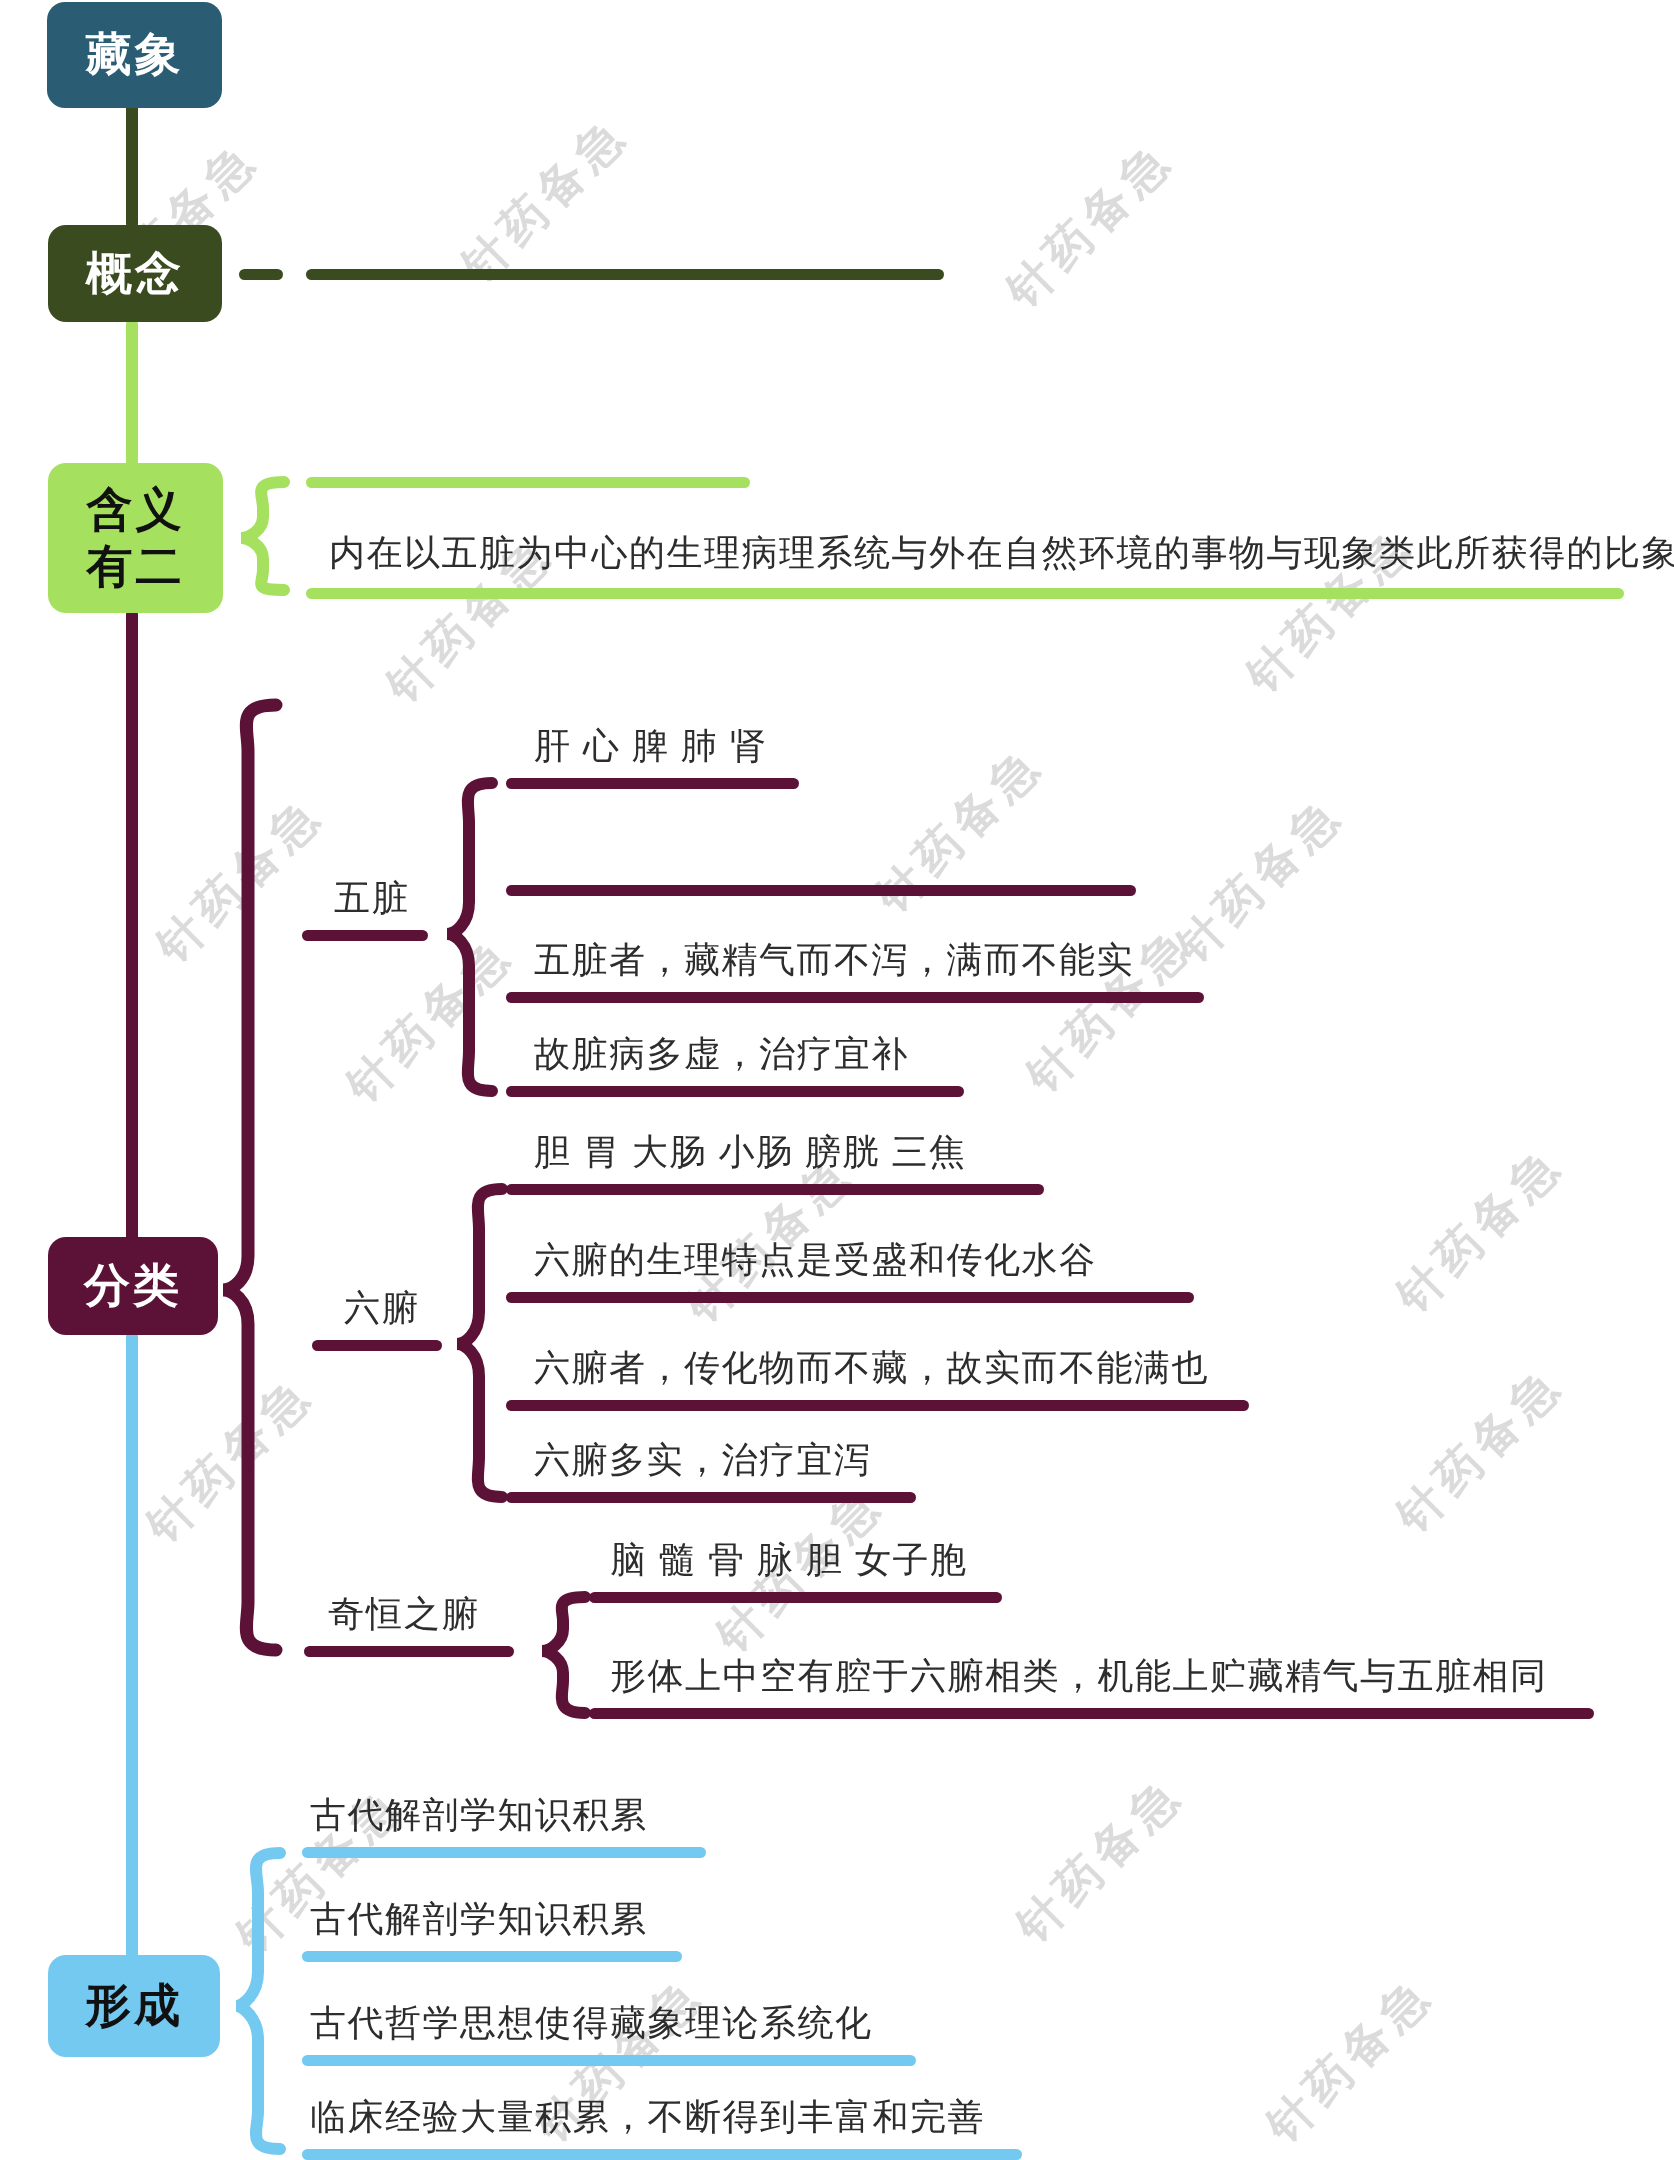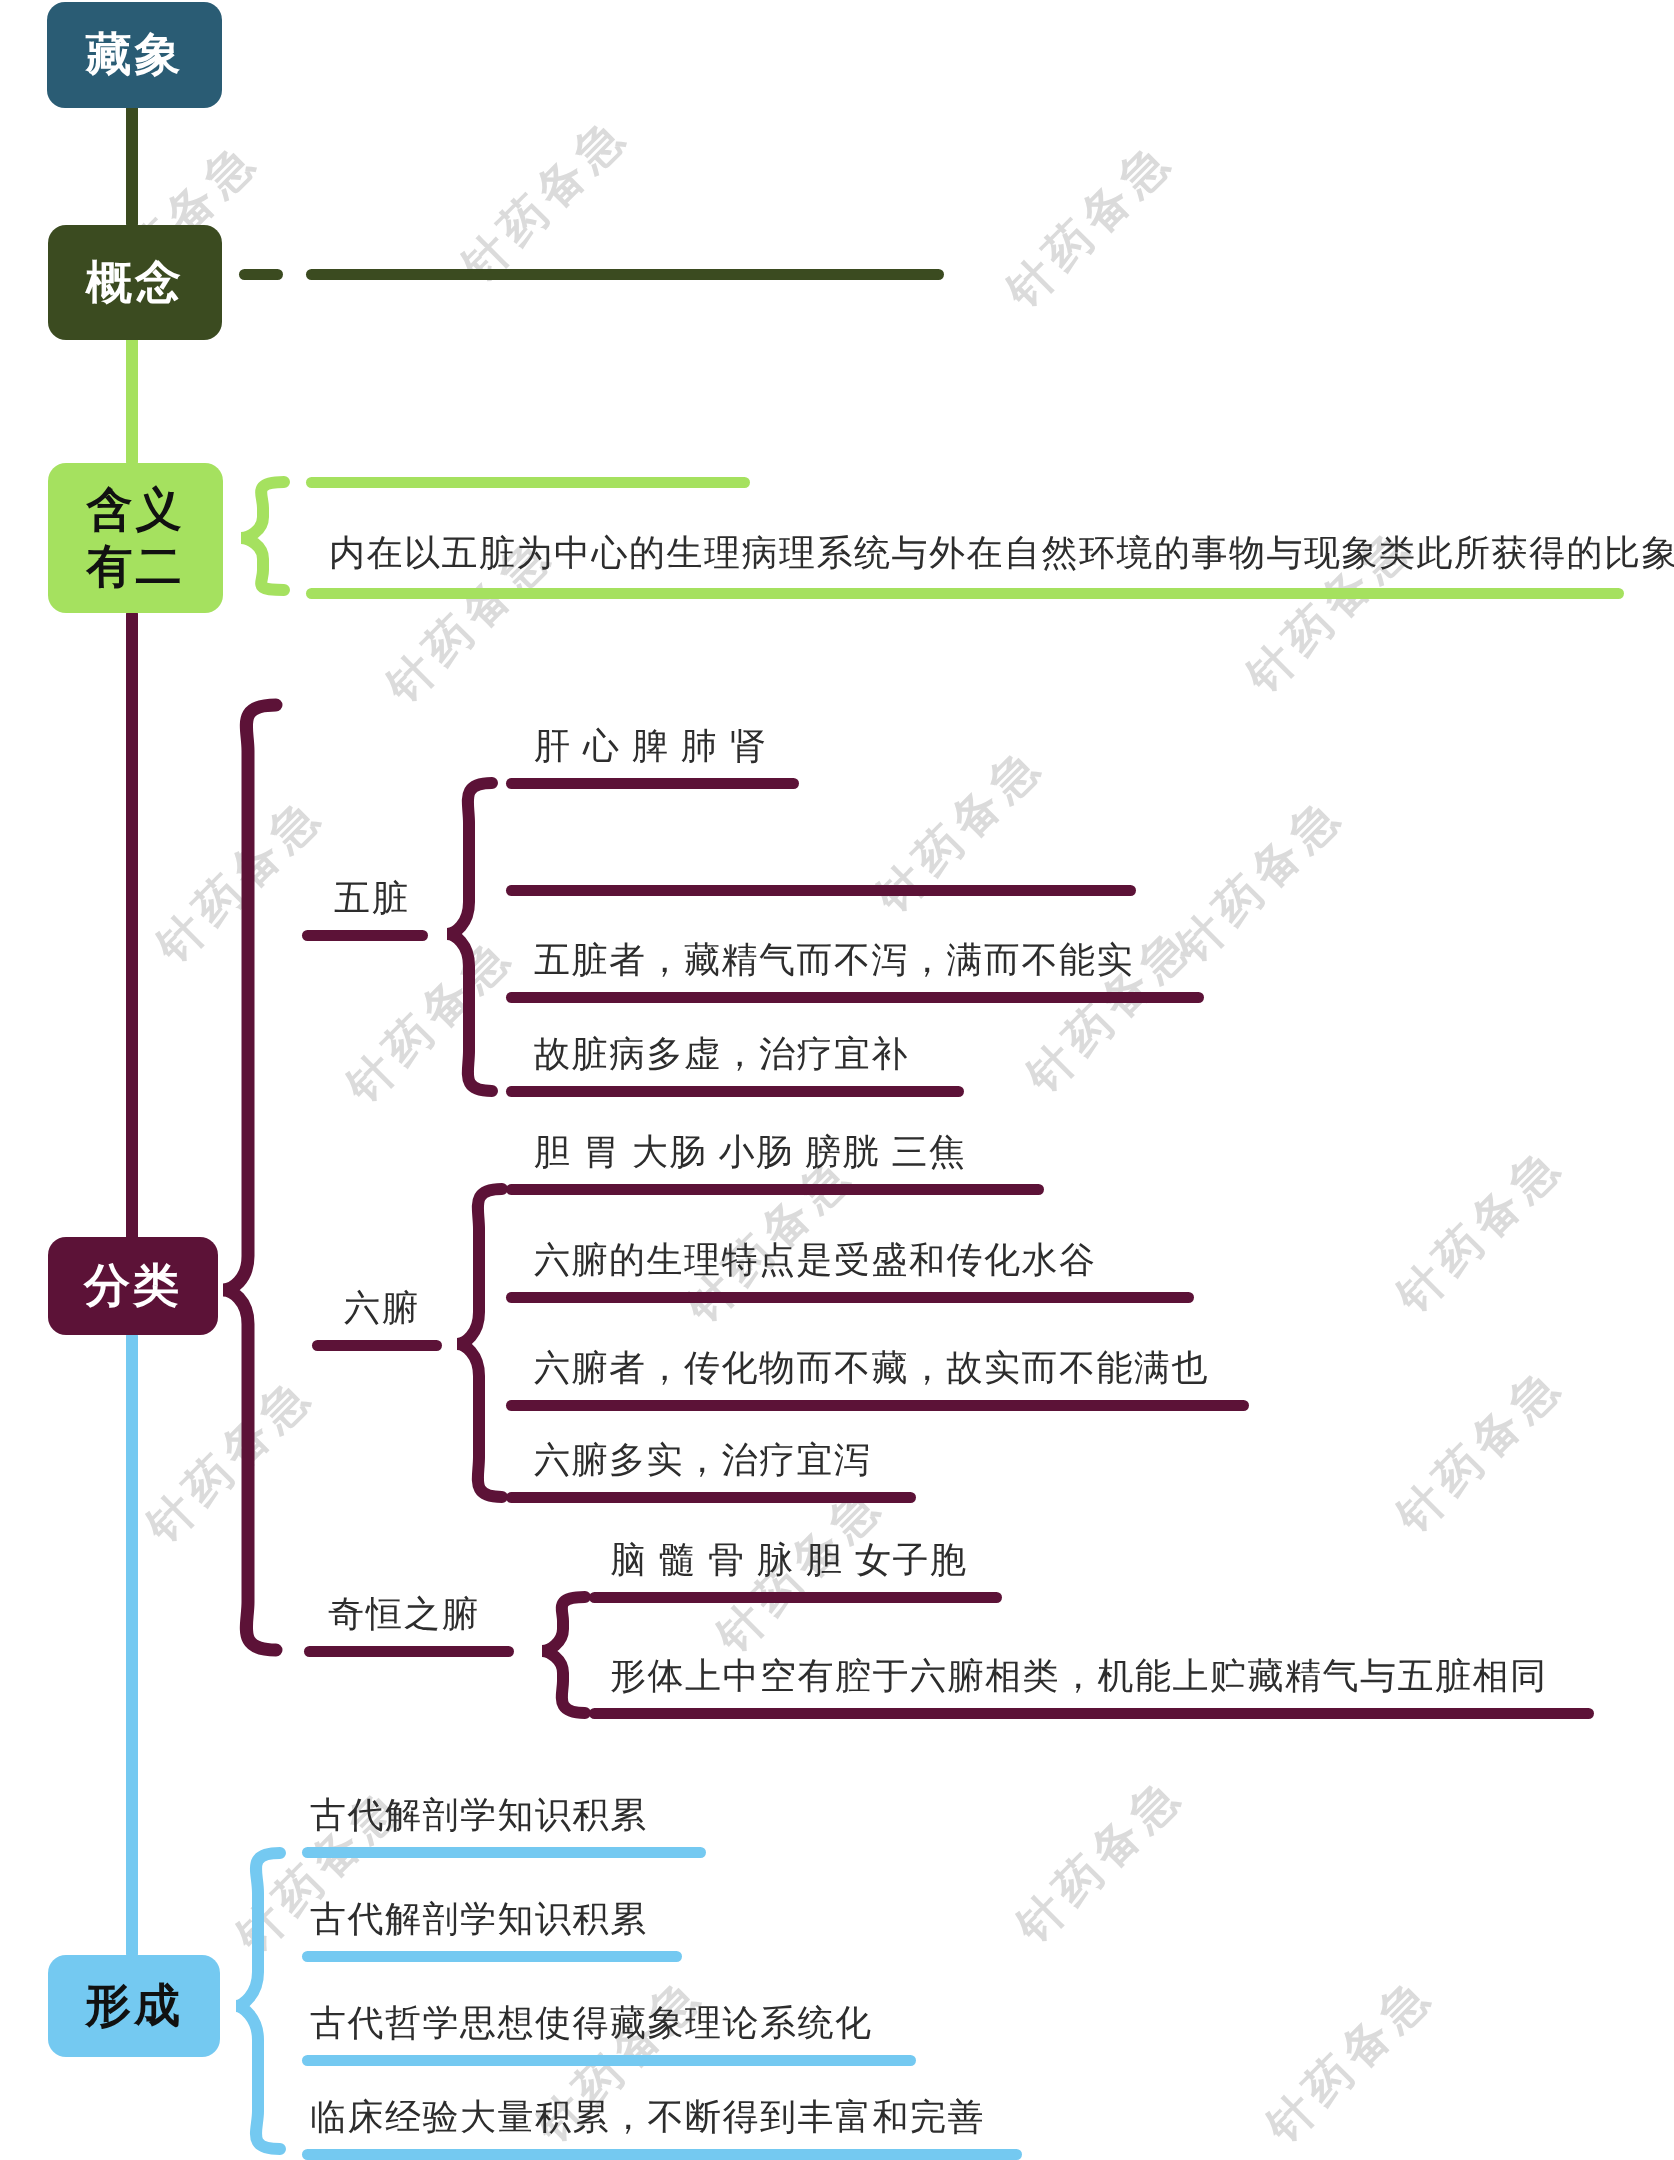--- a/index.html
+++ b/index.html
@@ -63,21 +63,21 @@
       <path d="M 448 783 C 416 783, 425 801, 425 823 L 425 902 C 425 924, 411 934, 403 934 C 411 934, 425 944, 425 966 L 425 1051 C 425 1073, 416 1091, 448 1091" fill="none" stroke="#5c1237" stroke-width="12" stroke-linecap="round"></path>
       <path d="M 458 1189 C 426 1189, 435 1207, 435 1229 L 435 1312 C 435 1334, 421 1344, 413 1344 C 421 1344, 435 1354, 435 1376 L 435 1457 C 435 1479, 426 1497, 458 1497" fill="none" stroke="#5c1237" stroke-width="12" stroke-linecap="round"></path>
       <path d="M 541 1597 C 510 1597, 519 1609, 519 1621 L 519 1629 C 519 1643, 505 1651, 498 1651 C 505 1651, 519 1659, 519 1673 L 519 1681 C 519 1695, 510 1713, 541 1713" fill="none" stroke="#5c1237" stroke-width="12" stroke-linecap="round"></path>
       <path d="M 236 1853 C 202 1853, 214 1871, 214 1893 L 214 1972 C 214 1994, 199 2006, 192 2006 C 199 2006, 214 2018, 214 2040 L 214 2111 C 214 2131, 202 2149, 236 2149" fill="none" stroke="#74c9f1" stroke-width="12" stroke-linecap="round"></path>
     </svg>
 
     <div class="node dark" style="left:3px;top:2px;width:175px;height:106px;background:#2a5c74;">
       <span>藏象</span>
     </div>
 
-    <div class="node dark" style="left:4px;top:225px;width:174px;height:115px;background:#3b4b20;">
+    <div class="node dark" style="left:4px;top:225px;width:174px;height:97px;background:#3b4b20;">
       <span>概念</span>
     </div>
     <div class="bar c-olive" style="left:195px;top:269px;width:44px;"></div>
     <div class="bar c-olive" style="left:262px;top:269px;width:638px;"></div>
 
     <div class="node light" style="left:4px;top:463px;width:175px;height:150px;background:#a5e15f;flex-direction:column;">
       <span>含义</span>
       <span>有二</span>
     </div>
     <div class="bar c-green" style="left:262px;top:477px;width:444px;"></div>

